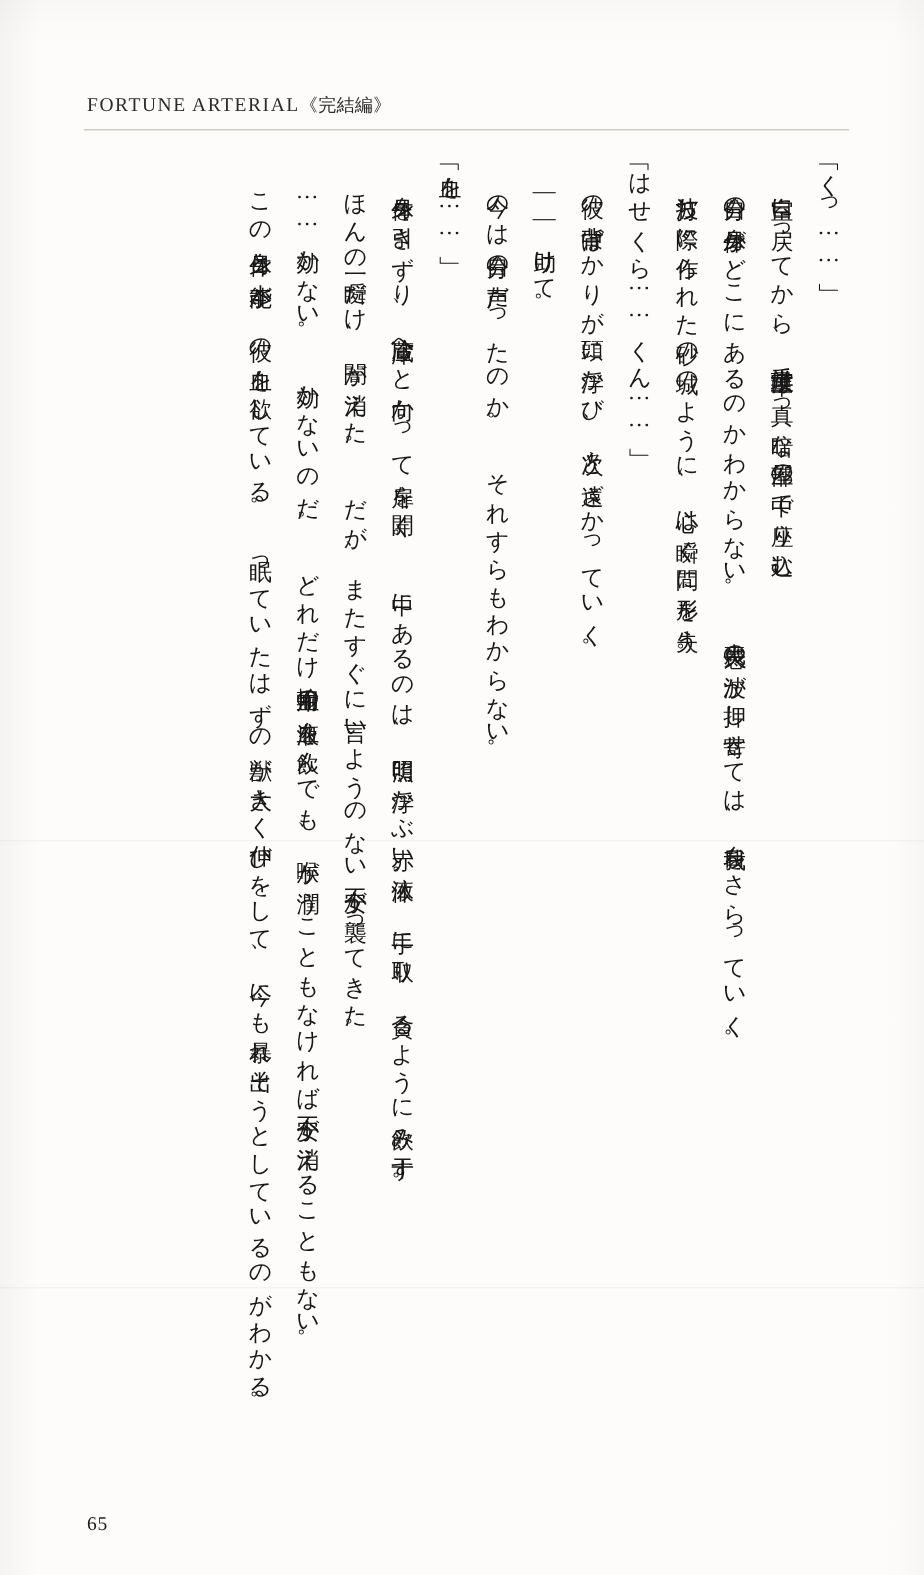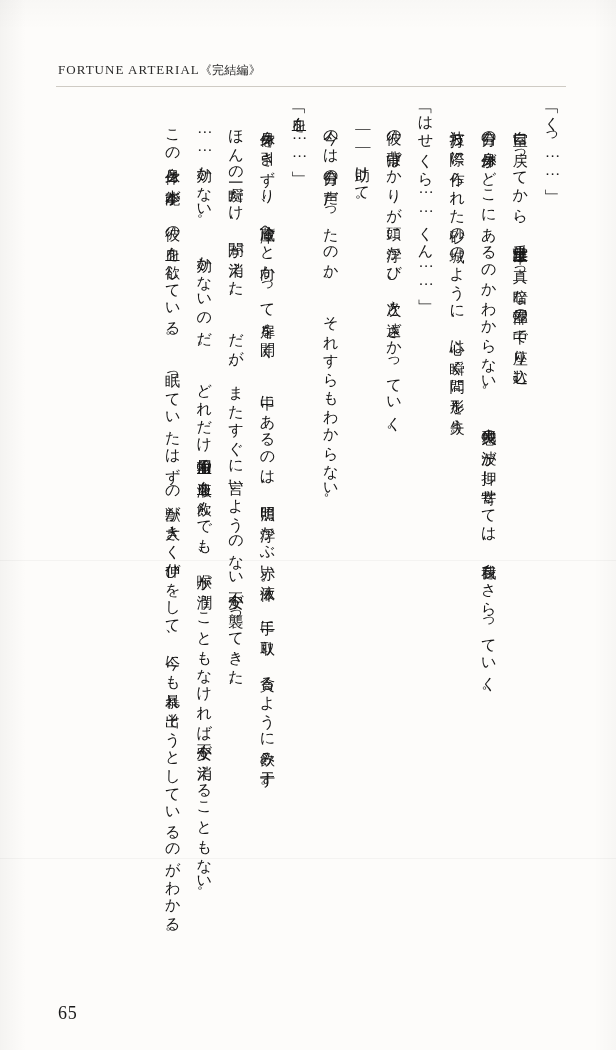--- a/index.html
+++ b/index.html
@@ -82,21 +82,21 @@
   }
   .body-text p.dash {
     text-indent: 1em;
   }
 
   
   .page-number {
     position: absolute;
     left: 58px;
     bottom: 26px;
-    font-size: 18px;
+    font-size: 13px;
     letter-spacing: 0.04em;
     color: #1a1a1a;
     font-family: "Liberation Serif", serif;
   }
 
   
   .band {
     position: absolute;
     left: 0;
     right: 0;

